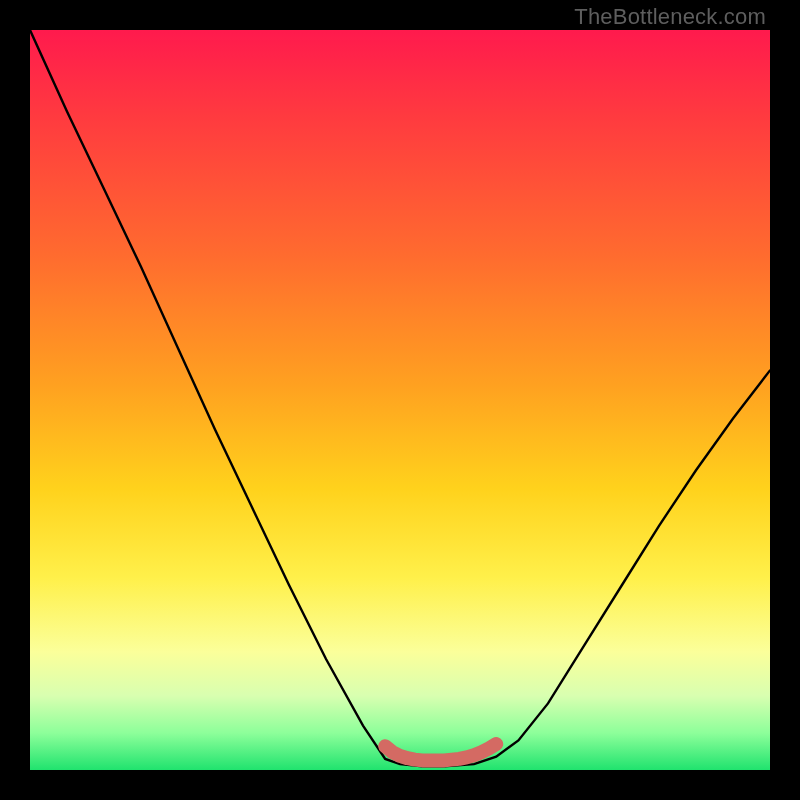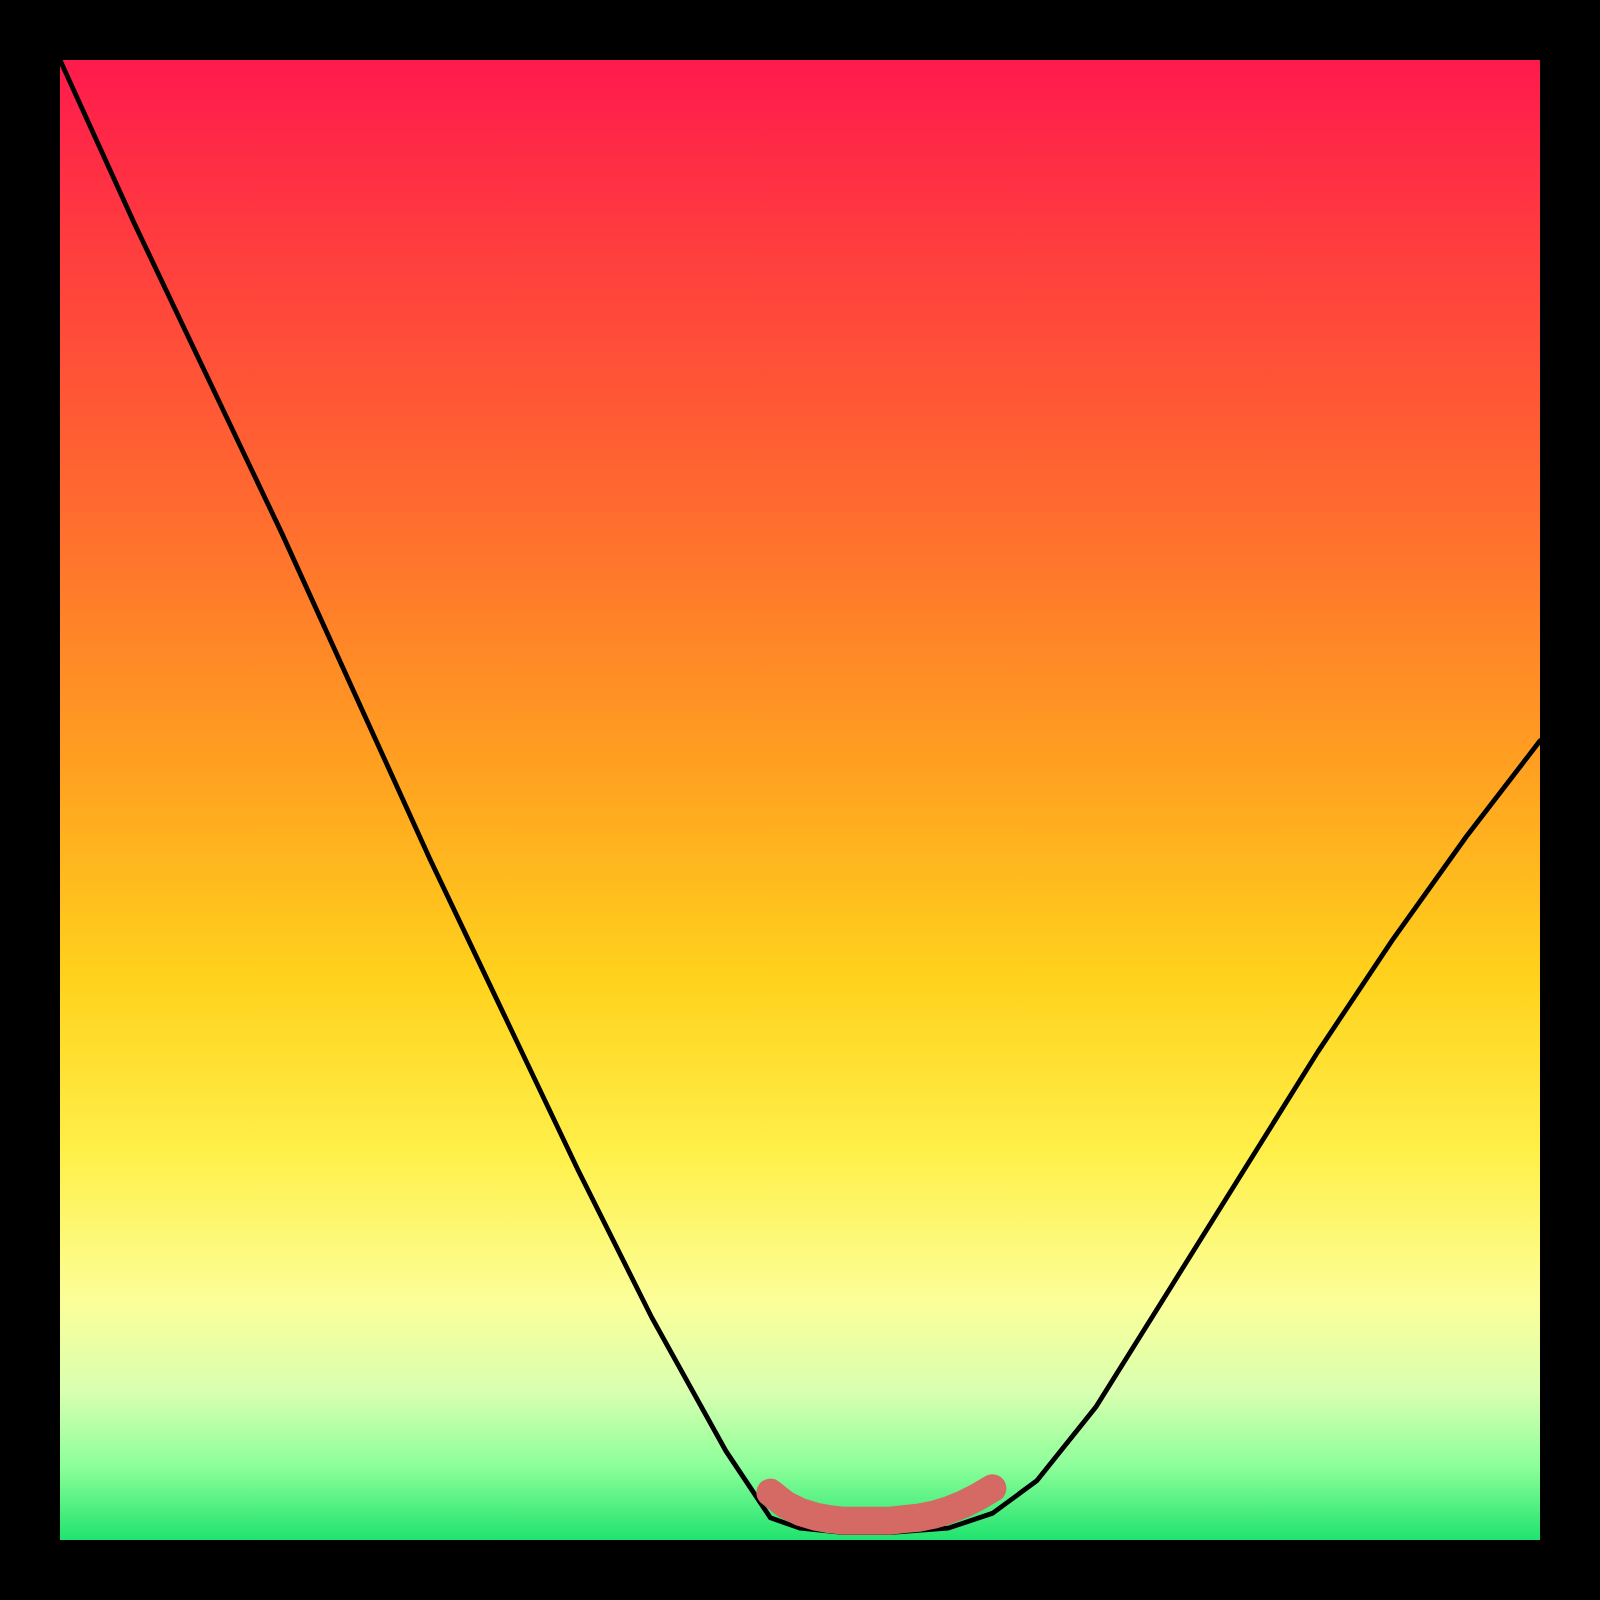--- a/index.html
+++ b/index.html
@@ -61,13 +61,14 @@
 <body>
 
 <div class="frame">
   <div class="plot-area">
     <div class="gradient"></div>
     <svg class="curve" viewBox="0 0 740 740" preserveAspectRatio="none">
       <path id="curve-path" fill="none" stroke="#000000" stroke-width="2.4" stroke-linecap="round" d="M0.0 0.0 L37.0 81.4 L74.0 159.1 L111.0 236.8 L148.0 318.2 L185.0 399.6 L222.0 477.3 L259.0 555.0 L296.0 629.0 L333.0 695.6 L355.2 728.9 L370.0 734.1 L392.2 736.3 L414.4 736.3 L444.0 734.1 L466.2 726.7 L488.4 710.4 L518.0 673.4 L555.0 614.2 L592.0 555.0 L629.0 495.8 L666.0 440.3 L703.0 388.5 L740.0 340.4"></path>
       <path id="marker-path" fill="none" stroke="#d46a63" stroke-width="14" stroke-linecap="round" stroke-linejoin="round" d="M355.2 716.3 L362.6 722.2 L370.0 725.9 L377.4 728.2 L384.8 729.6 L392.2 730.4 L399.6 730.4 L407.0 730.4 L414.4 730.4 L421.8 729.6 L429.2 728.9 L436.6 727.4 L444.0 725.2 L451.4 722.2 L458.8 718.5 L466.2 714.1"></path>
     </svg>
   </div>
+  <div class="watermark">TheBottleneck.com</div>
 </div>
 
 </body></html>

